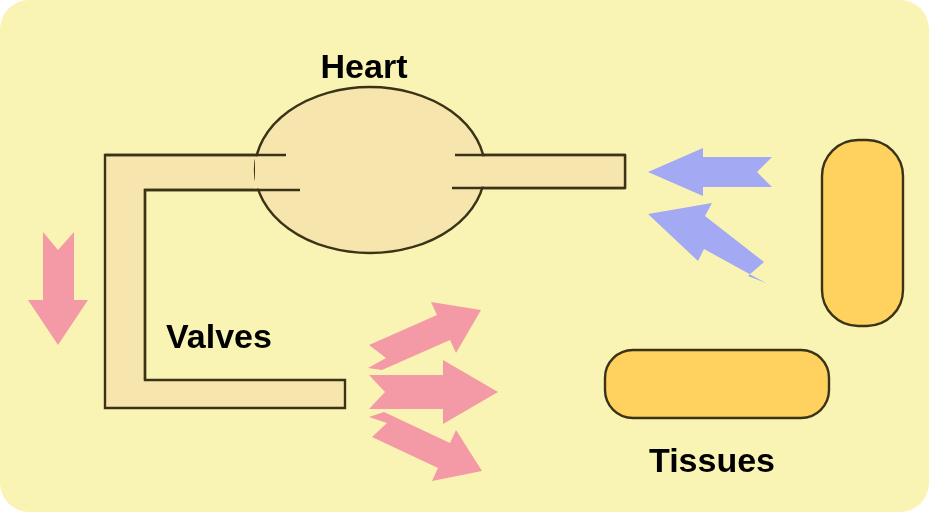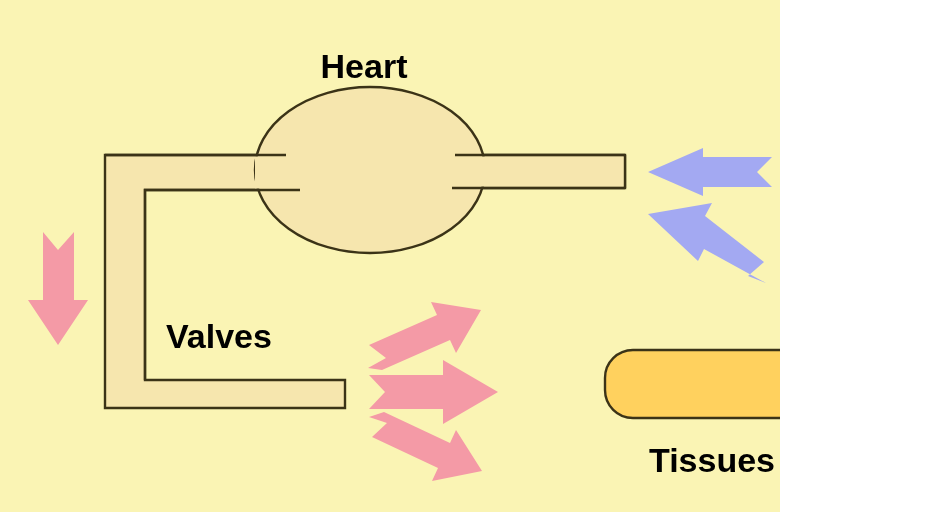--- a/index.html
+++ b/index.html
@@ -2,24 +2,25 @@
 <html><head>
 <meta charset="utf-8">
 <style>
   html, body {
     margin: 0;
     padding: 0;
     background: #ffffff;
   }
   #stage {
     position: relative;
-    width: 780px;
+    width: 929px;
     height: 512px;
     overflow: hidden;
     font-family: "Liberation Sans", sans-serif;
+    border-radius: 29px;
   }
   #diagram-svg {
     position: absolute;
     left: 0;
     top: 0;
     width: 931px;
     height: 512px;
     display: block;
   }
   .diagram-label {

